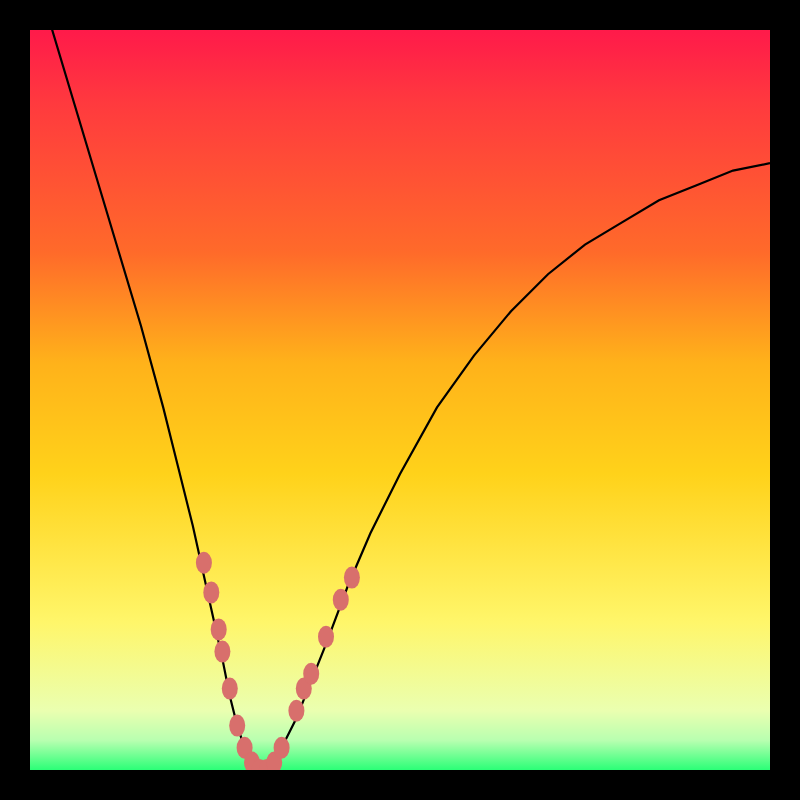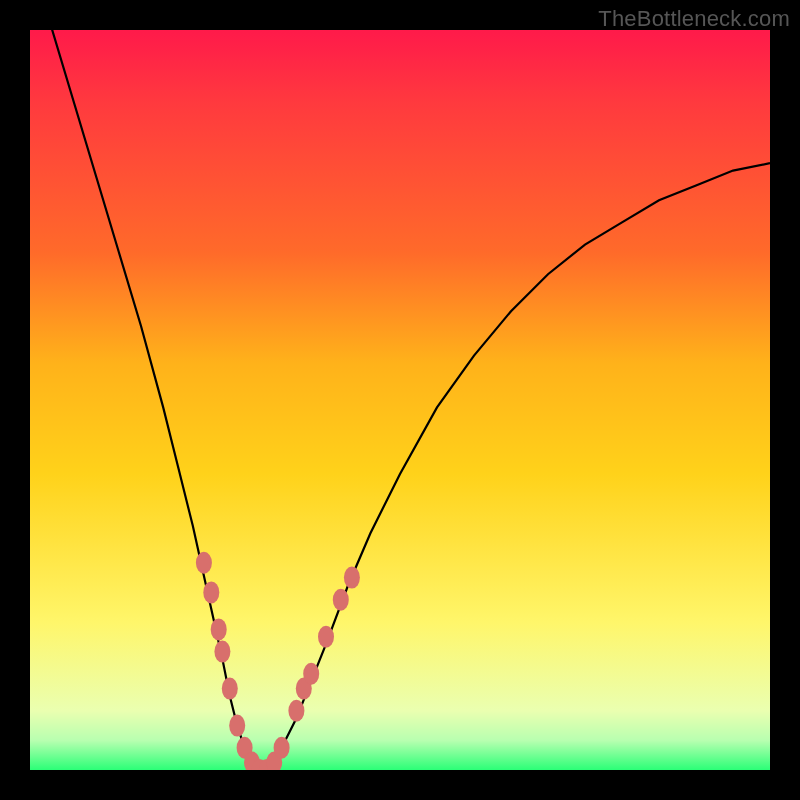--- a/index.html
+++ b/index.html
@@ -41,21 +41,20 @@
     position: absolute;
     left: 0;
     top: 0;
   }
 </style>
 </head>
 <body>
 
 <div class="frame">
 
-  <div class="watermark">TheBottleneck.com</div>
 
   <div class="plot" id="plot-bg" style="background: linear-gradient(rgb(255, 26, 74) 0%, rgb(255, 58, 62) 10%, rgb(255, 106, 42) 30%, rgb(255, 178, 26) 45%, rgb(255, 210, 26) 60%, rgb(255, 246, 106) 80%, rgb(234, 255, 176) 92%, rgb(184, 255, 176) 96%, rgb(43, 255, 119) 100%);"></div>
 
   <svg id="chart-svg" width="800" height="800">
       <defs>
         <clipPath id="plotclip">
           <rect x="30" y="30" width="740" height="740"></rect>
         </clipPath>
       </defs>
       <g clip-path="url(#plotclip)">

